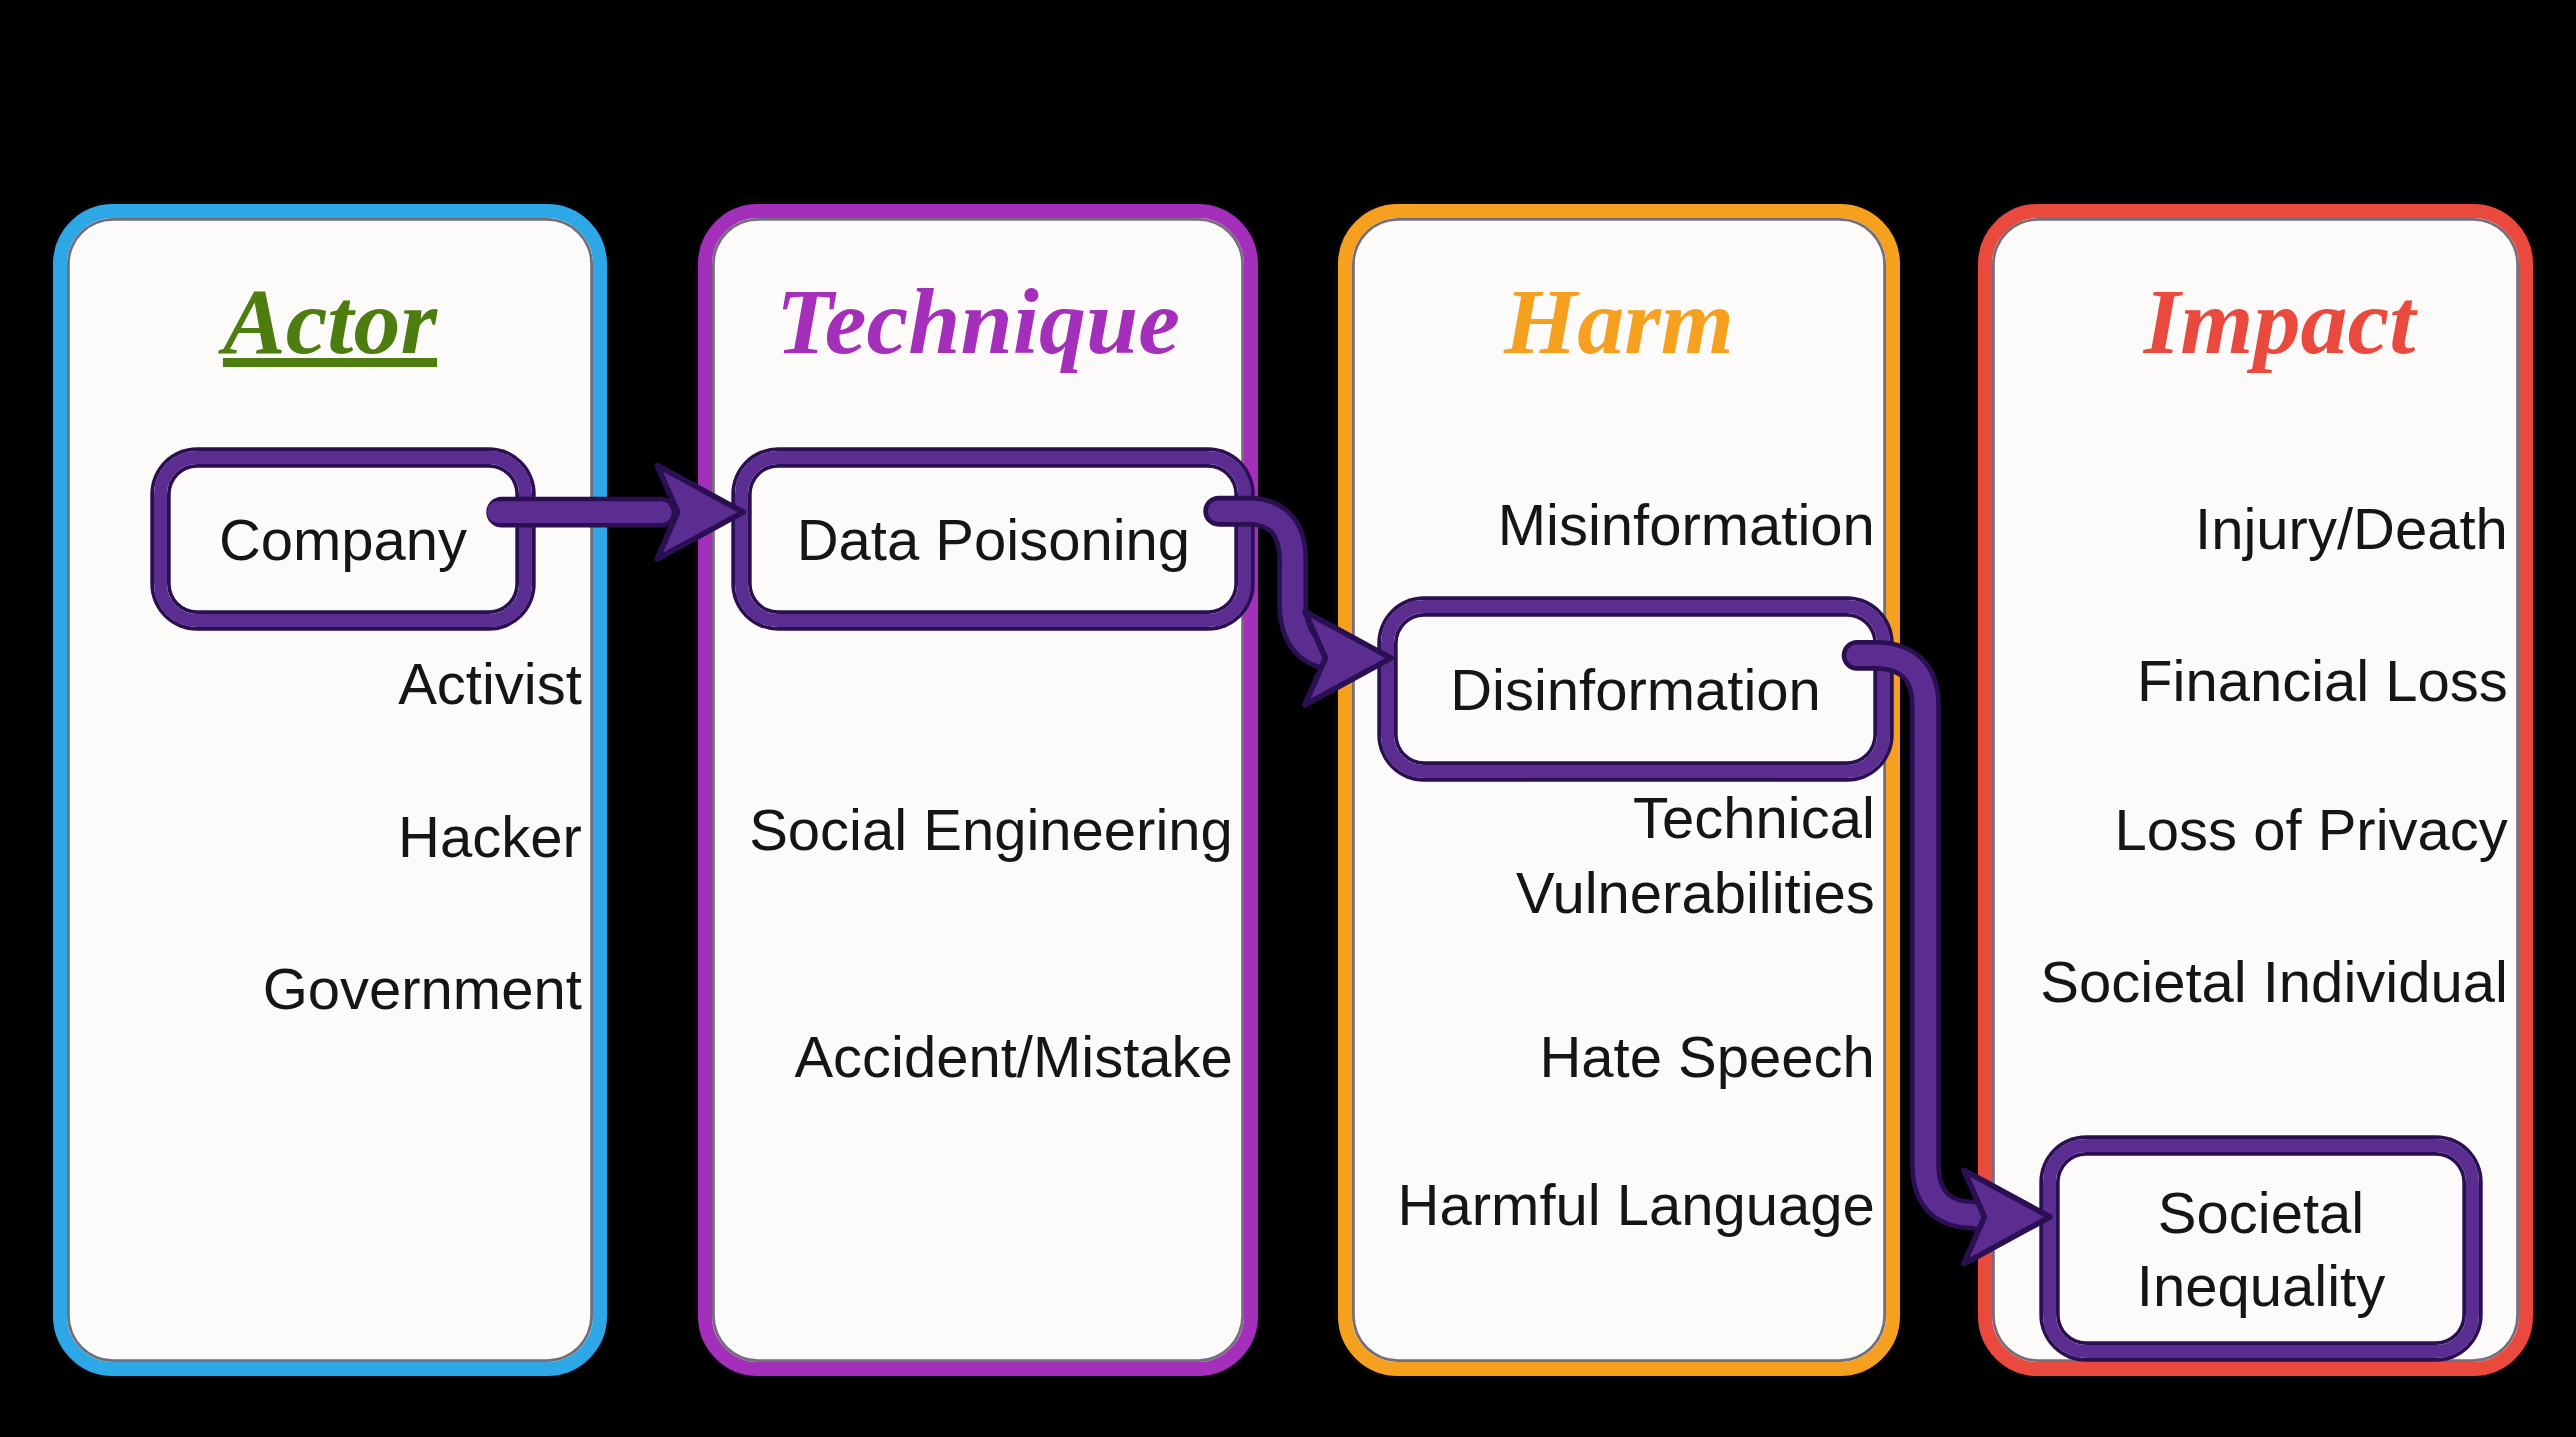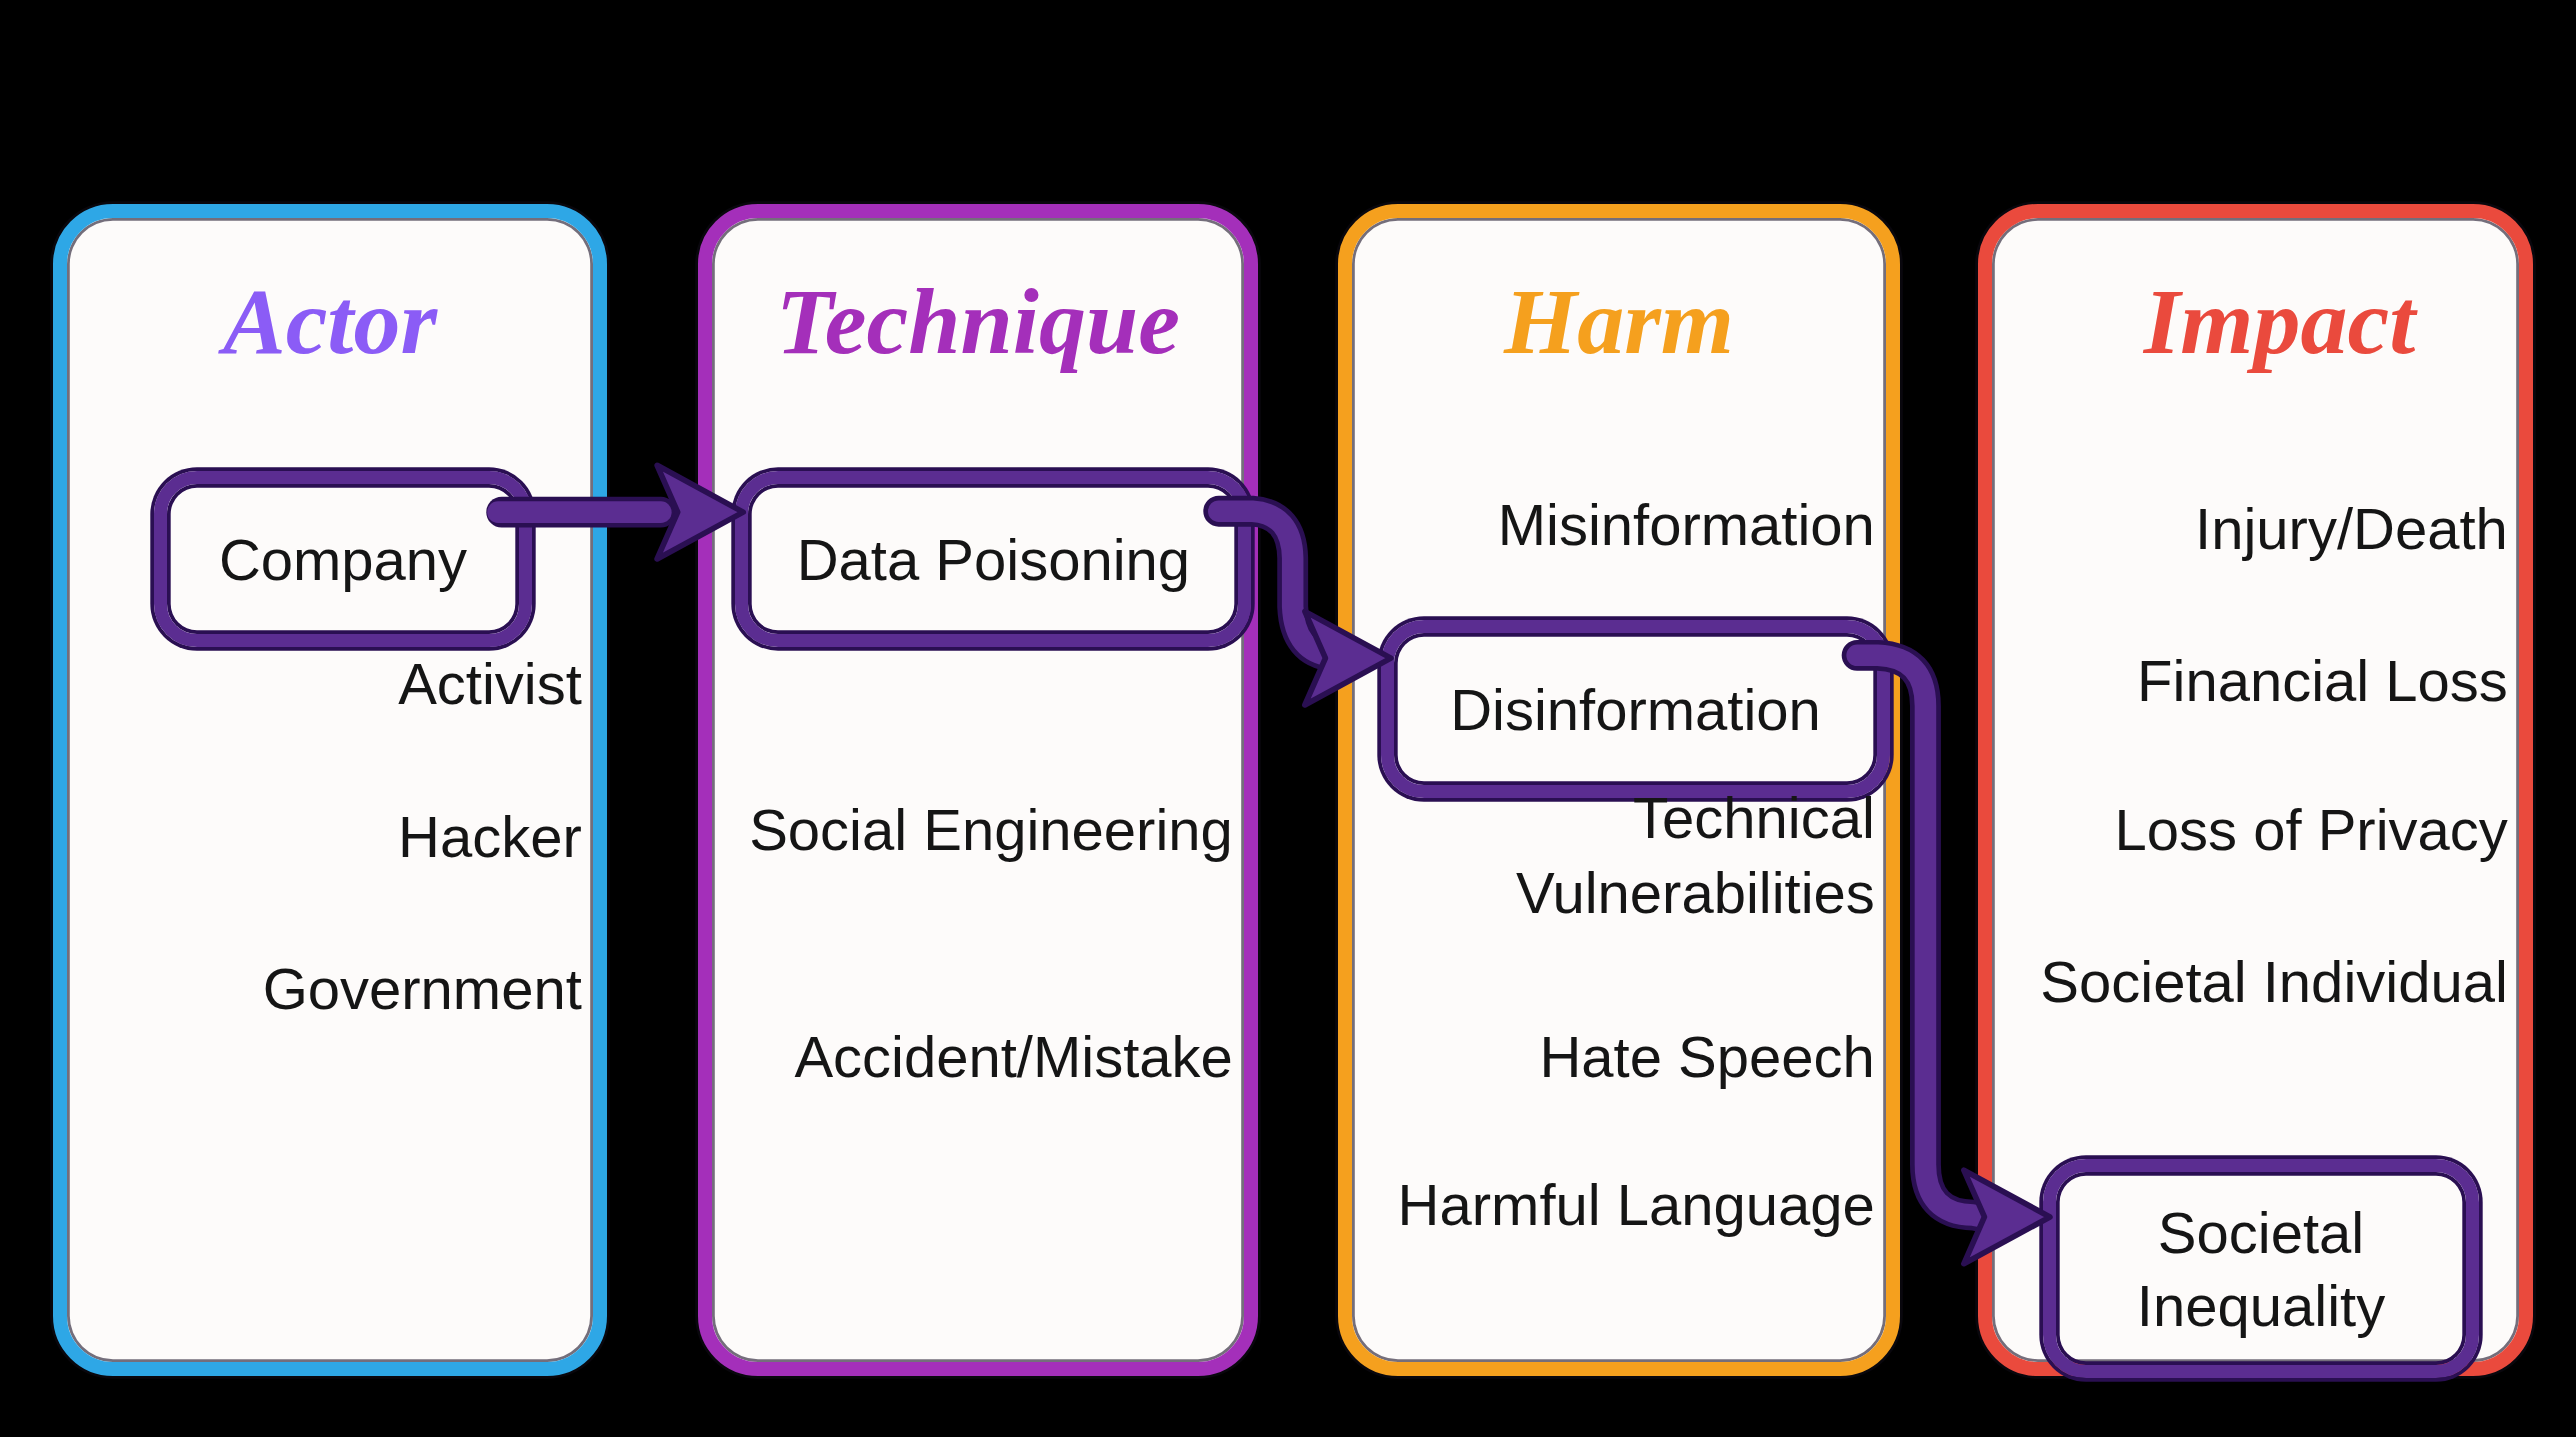--- a/index.html
+++ b/index.html
@@ -24,21 +24,21 @@
   .card.harm     {left:1338px;width:534px; border-color:#f5a01e;}
   .card.impact   {left:1978px;width:527px; border-color:#ea4a3d;}
 
   .card-title{
     position:absolute;top:52px;left:0;right:0;
     text-align:center;
     font-family:"Liberation Serif","DejaVu Serif",serif;
     font-style:italic;font-weight:bold;
     font-size:94px;line-height:103px;
   }
-  .actor     .card-title{color:#8b5cf6;}
+  .actor     .card-title{color:#4d7c0f;text-decoration:underline;}
   .technique .card-title{color:#a42fba;}
   .harm      .card-title{color:#f5a01e;}
   .impact    .card-title{color:#ea4a3d;padding-left:48px;}
 
   .item{
     position:absolute;left:11.2px;right:11.2px;
     text-align:right;
     font-size:58px;font-weight:500;
     color:#151515;
     line-height:84px;height:84px;
@@ -47,21 +47,20 @@
 
   .hl-box{
     position:absolute;
     border:13px solid #5b2d91;
     border-radius:43px;
     box-shadow: 0 0 0 3.7px #2a0f52, inset 0 0 0 3.7px #2a0f52;
     display:flex;align-items:center;justify-content:center;
     text-align:center;
     font-size:58px;font-weight:500;color:#151515;
     line-height:73px;
-    margin-top:20px;
   }
   .box-company{left:87px; top:233px;width:352px;height:150px;}
   .box-dp     {left:23.4px; top:233px;width:490px;height:150px;}
   .box-dis    {left:29px; top:382px;width:483px;height:152px;}
   .box-si     {left:51px; top:921px;width:410px;height:193px;}
 
   #connectors{
     position:absolute;left:0;top:0;width:2576px;height:1438px;
     z-index:5;pointer-events:none;
   }

